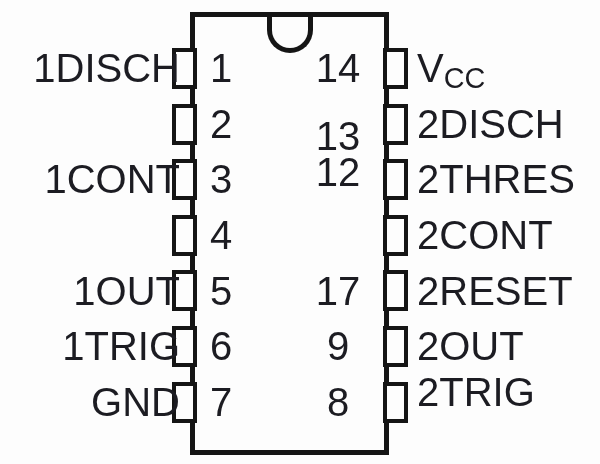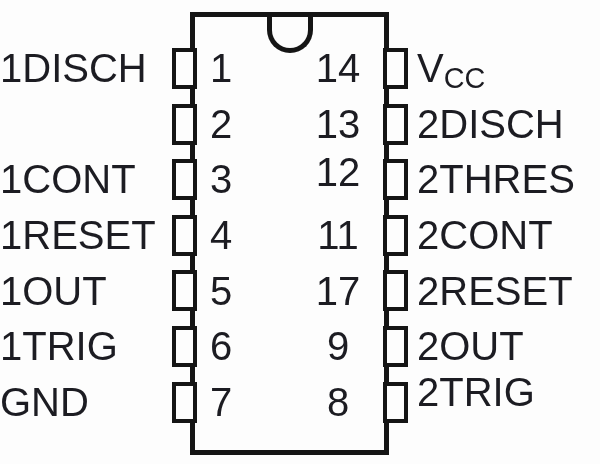--- a/index.html
+++ b/index.html
@@ -49,21 +49,21 @@
   .lead.left  { left: 172px; }
   .lead.right { left: 383px; }
   .txt {
     position: absolute;
     height: 57px;
     line-height: 57px;
     font-size: 40px;
     white-space: nowrap;
     color: var(--text);
   }
-  .lbl.left  { left: 0;     width: 170px; text-align: left; }
+  .lbl.left  { left: 10px;     width: 170px; text-align: right; }
   .num.left  { left: 210px; width: 80px;  text-align: left;  }
   .num.right { left: 300px; width: 76px;  text-align: center; }
   .lbl.right { left: 417px; width: 183px; text-align: left;  }
   .sub {
     font-size: 0.72em;
     vertical-align: -0.2em;
   }
 </style>
 </head>
 <body>
@@ -92,30 +92,28 @@
 
   <div class="txt num left" style="top:40px">1</div>
   <div class="txt num left" style="top:96px">2</div>
   <div class="txt num left" style="top:151px">3</div>
   <div class="txt num left" style="top:207px">4</div>
   <div class="txt num left" style="top:263px">5</div>
   <div class="txt num left" style="top:318px">6</div>
   <div class="txt num left" style="top:374px">7</div>
 
   <div class="txt num right" style="top:40px">14</div>
-  <div class="txt num right" style="top:96px">13</div>
+  <div class="txt num right" style="top:108px">13</div>
   <div class="txt num right" style="top:144px">12</div>
-  <div class="txt num right" style="top:207px">11</div>
   <div class="txt num right" style="top:263px">17</div>
   <div class="txt num right" style="top:318px">9</div>
   <div class="txt num right" style="top:374px">8</div>
 
   <div class="txt lbl left" style="top:40px">1DISCH</div>
   <div class="txt lbl left" style="top:151px">1CONT</div>
-  <div class="txt lbl left" style="top:207px">1RESET</div>
   <div class="txt lbl left" style="top:263px">1OUT</div>
   <div class="txt lbl left" style="top:318px">1TRIG</div>
   <div class="txt lbl left" style="top:374px">GND</div>
 
   <div class="txt lbl right" style="top:40px"><span>V</span><span class="sub">CC</span></div>
   <div class="txt lbl right" style="top:96px"><span>2DISCH</span><span class="sub"></span></div>
   <div class="txt lbl right" style="top:151px"><span>2THRES</span><span class="sub"></span></div>
   <div class="txt lbl right" style="top:207px"><span>2CONT</span><span class="sub"></span></div>
   <div class="txt lbl right" style="top:263px"><span>2RESET</span><span class="sub"></span></div>
   <div class="txt lbl right" style="top:318px"><span>2OUT</span><span class="sub"></span></div>

